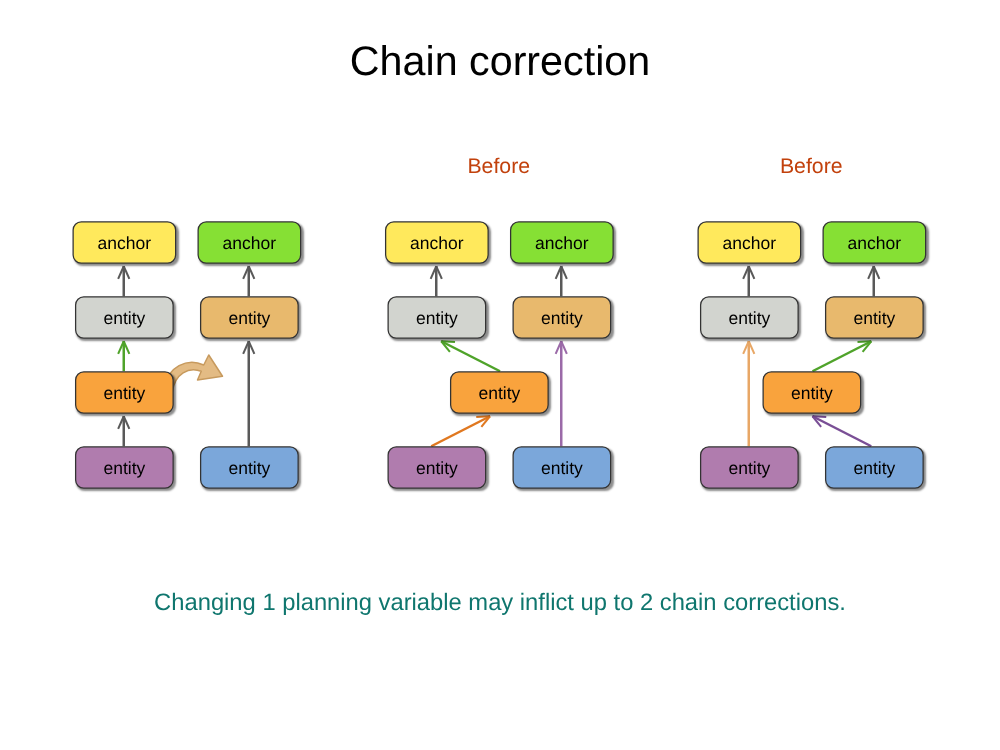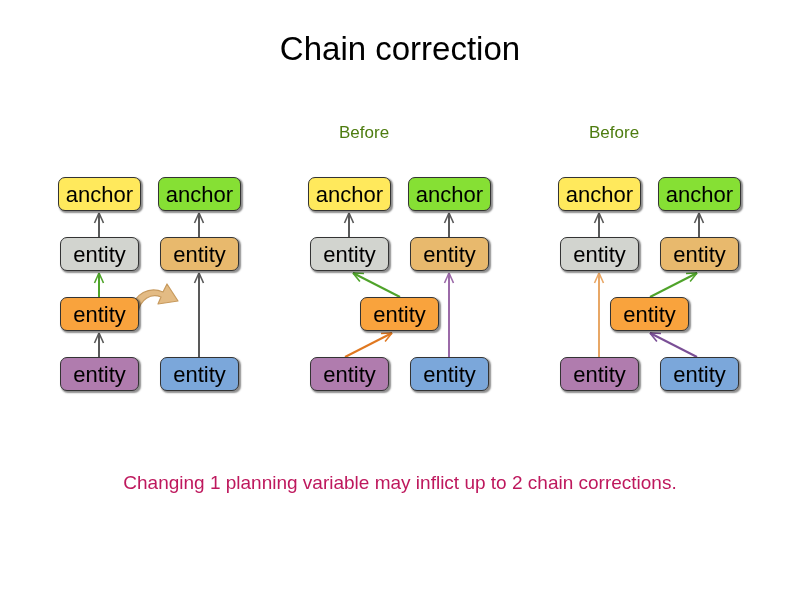--- a/index.html
+++ b/index.html
@@ -32,52 +32,53 @@
     font-size: 33px;
     line-height: 42px;
     color: #000000;
     font-weight: normal;
     letter-spacing: 0px;
   }
   .panel-label {
     position: absolute;
     font-size: 17px;
     line-height: 22px;
-    color: #4d7c0f;
+    text-align: center;
+    color: #c2410c;
     white-space: nowrap;
   }
   .caption {
     position: absolute;
     left: 0;
     top: 470px;
     width: 800px;
     text-align: center;
     font-size: 19px;
     line-height: 26px;
-    color: #be185d;
+    color: #0f766e;
   }
 
   
   #wires {
     position: absolute;
     left: 0; top: 0;
     width: 800px;
     height: 600px;
     pointer-events: none;
   }
 
   .node {
     position: absolute;
     box-sizing: border-box;
     border: 1px solid #333333;
     border-radius: 7px;
     display: flex;
     align-items: center;
     justify-content: center;
-    font-size: 22px;
+    font-size: 14px;
     line-height: 19px;
     color: #000000;
     height: 34px;
     box-shadow: 1.5px 1.5px 1.6px rgba(0,0,0,0.45);
     z-index: 3;
   }
 </style>
 </head>
 <body>
 

